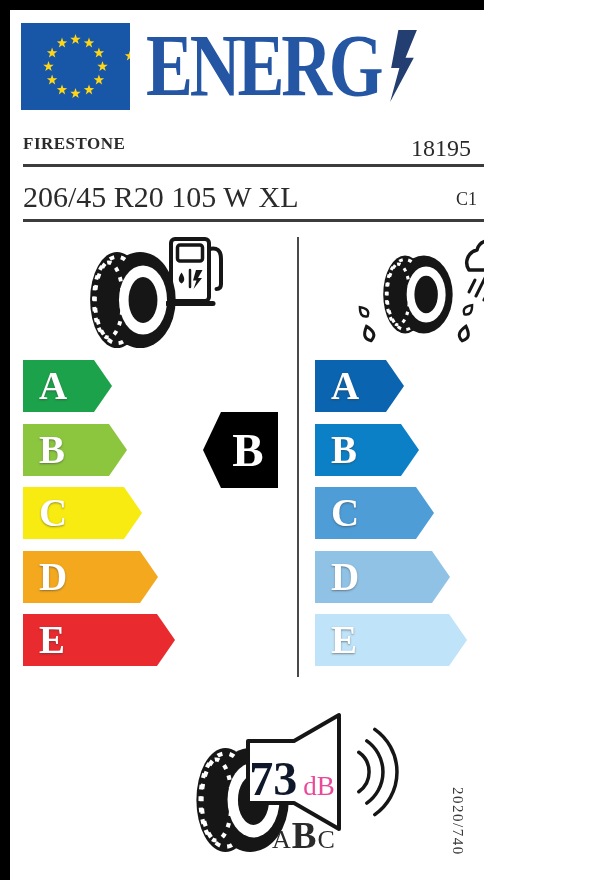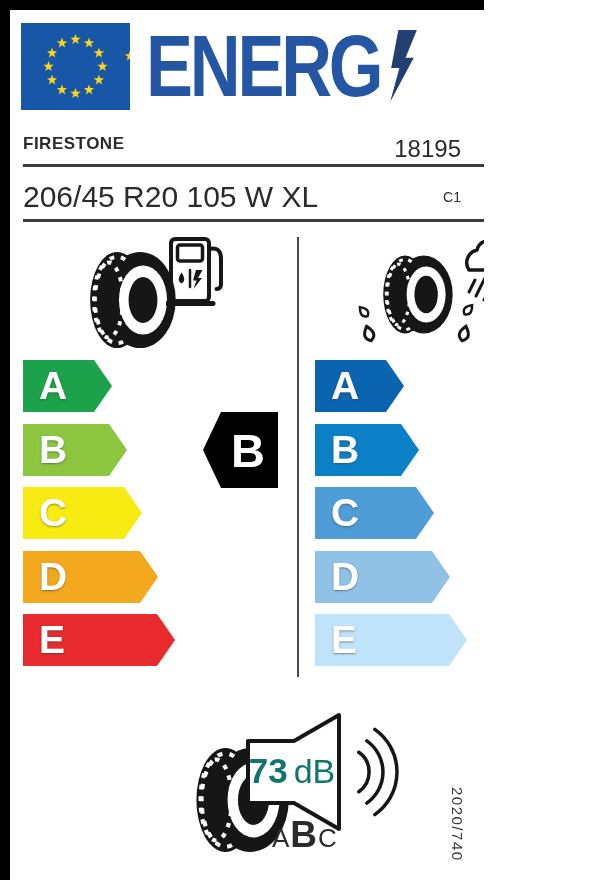--- a/index.html
+++ b/index.html
@@ -1,34 +1,34 @@
 <!DOCTYPE html>
 <html><head>
 <meta charset="utf-8">
 <style>
   html,body{margin:0;padding:0;background:#fff;}
   #label{position:relative;width:484px;height:880px;background:#fff;overflow:hidden;
-         font-family:Liberation Sans, sans-serif;color:#2b2b2b;}
+         font-family:Liberation Serif, serif;color:#2b2b2b;}
   .abs{position:absolute;}
   
   .frame-left{left:0;top:0;width:10px;height:880px;background:#000;}
   .frame-top{left:0;top:0;width:600px;height:10px;background:#000;}
   .frame-right{left:585px;top:0;width:15px;height:860px;background:#000;}
   
   .eu-flag{left:21px;top:23px;}
   .energ{left:146px;top:22px;font-size:88px;font-weight:bold;letter-spacing:-4px;
          transform:scaleX(.80);transform-origin:left top;line-height:1;white-space:nowrap;}
   .bolt{left:390px;top:30px;}
   .qr{left:488px;top:23px;}
   
   .brand{left:23px;top:134px;font-size:17px;font-weight:bold;letter-spacing:.5px;}
-  .artnum{right:23px;top:135px;font-size:24px;}
+  .artnum{right:13px;top:135px;font-size:24px;}
   .rule1{left:23px;top:164px;width:554px;height:3px;background:#3c3c3c;}
   .tsize{left:23px;top:180px;font-size:30px;}
-  .tclass{right:23px;top:189px;font-size:14px;}
+  .tclass{right:7px;top:189px;font-size:18px;}
   .rule2{left:23px;top:219px;width:554px;height:3px;background:#3c3c3c;}
   .vdivider{left:297px;top:237px;width:2px;height:440px;background:#4a4a4a;}
   
   .grade{position:absolute;height:52px;
     clip-path:polygon(0 0,calc(100% - 18px) 0,100% 50%,calc(100% - 18px) 100%,0 100%);}
   .fuel-scale .grade{left:23px;}
   .wet-scale .grade{left:315px;}
   .r0{top:360px;width:89px;}
   .r1{top:424px;width:104px;}
   .r2{top:487px;width:119px;}
@@ -44,22 +44,22 @@
   .wet-rating{left:502px;top:352px;width:75px;height:75px;}
   
   .fuel-tire{left:82px;top:250px;}
   .pump{left:166px;top:232px;}
   .wet-tire{left:352px;top:244px;}
   .cloud{left:455px;top:234px;}
   
   .noise-tire{left:188px;top:746px;}
   .speaker{left:242px;top:702px;}
   .db-box{left:248px;top:751px;width:88px;display:flex;align-items:baseline;justify-content:center;gap:6px;}
-  .db-val{font-size:35px;font-weight:bold;color:#0f766e;}
-  .db-unit{font-size:34px;color:#0f766e;}
+  .db-val{font-size:48px;font-weight:bold;color:#0f172a;}
+  .db-unit{font-size:27px;color:#ec4899;}
   .abc{left:272px;top:814px;display:flex;align-items:baseline;gap:1px;color:#2b2b2b;}
   .abc .cA,.abc .cC{font-size:26px;}
   .abc .cB{font-size:37px;font-weight:bold;}
   
   .reg{right:18px;top:787px;writing-mode:vertical-rl;font-size:15px;color:#3a3a3a;letter-spacing:1.5px;}
 </style>
 </head>
 <body>
 
 <svg width="0" height="0" style="position:absolute" aria-hidden="true">

